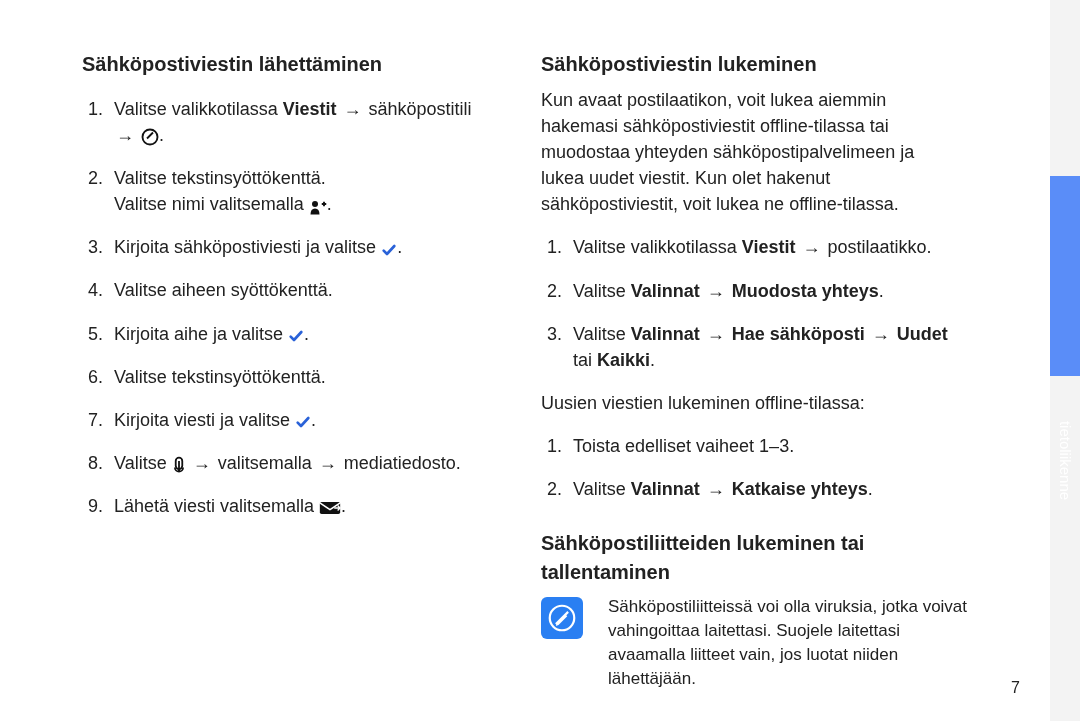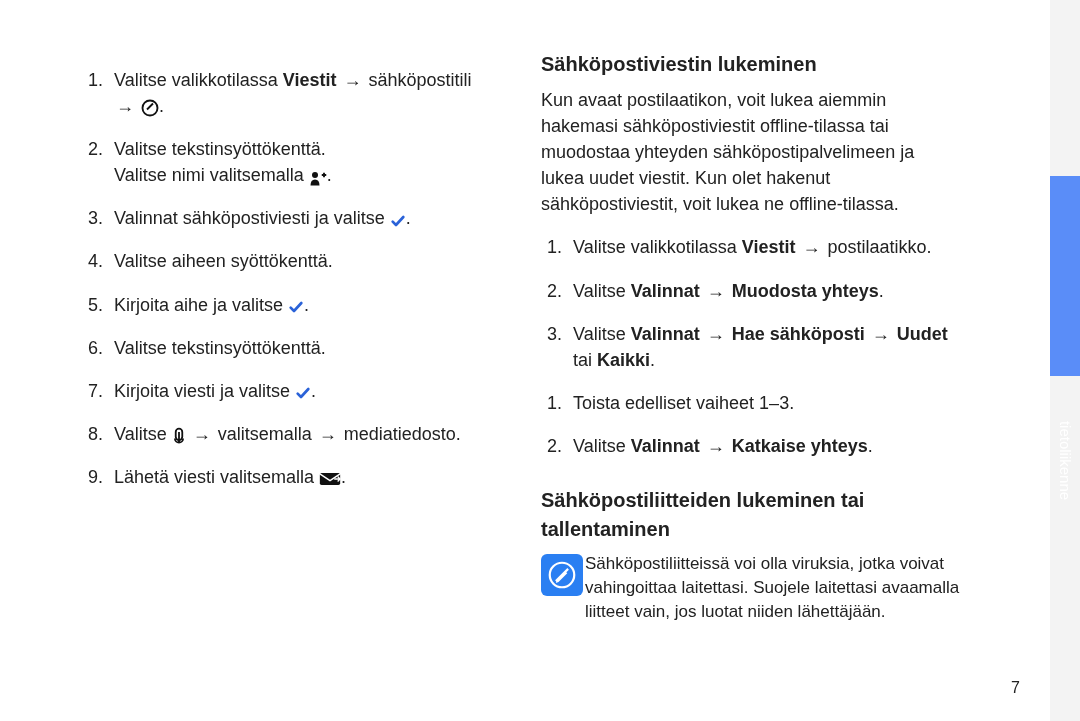--- a/index.html
+++ b/index.html
@@ -49,21 +49,21 @@
   .bold { font-weight: bold; }
   .arrow { padding: 0 2px; }
   .icon {
     display: inline-block;
     vertical-align: middle;
     line-height: 1;
   }
   .icon svg { vertical-align: middle; }
   .note-box {
     display: flex;
-    gap: 2px;
+    gap: 25px;
     margin-top: 8px;
     align-items: flex-start;
   }
   .note-icon {
     width: 42px;
     height: 42px;
     flex: 0 0 42px;
     border-radius: 6px;
     background: #2a7ff2;
     display: flex;
@@ -110,20 +110,21 @@
   }
 </style>
 </head>
 <body>
 
 <div class="page">
 
   <div class="content">
 
     <div class="col">
+      <h3 class="section">Sähköpostiviestin lähettäminen</h3>
       <ol>
         <li>
           <span>Valitse valikkotilassa </span><span class="bold">Viestit</span>
           <span class="arrow">→</span><span> sähköpostitili </span><br>
           <span class="arrow">→</span>
           <span class="icon">
             <svg width="18" height="18" viewBox="0 0 24 24">
                 <circle cx="12" cy="12" r="10" fill="none" stroke="#111" stroke-width="2.5"></circle>
                 <path d="M8 14 L14 8 M14 8 L16 6" stroke="#111" stroke-width="2.5" fill="none"></path>
               </svg>
@@ -134,21 +135,21 @@
           <span>Valitse nimi valitsemalla </span>
           <span class="icon">
             <svg width="18" height="16" viewBox="0 0 24 20">
                 <circle cx="8" cy="6" r="4" fill="#111"></circle>
                 <path d="M2 20 Q2 12 8 12 Q14 12 14 20 Z" fill="#111"></path>
                 <path d="M17 6 h6 M20 3 v6" stroke="#111" stroke-width="2.5"></path>
               </svg>
           </span>.
         </li>
         <li>
-          <span>Valinnat sähköpostiviesti ja valitse </span>
+          <span>Kirjoita sähköpostiviesti ja valitse </span>
           <span class="icon">
             <svg width="16" height="16" viewBox="0 0 24 24">
                 <path d="M4 13 L9 18 L20 6" stroke="#2a62d8" stroke-width="4" fill="none" stroke-linecap="round" stroke-linejoin="round"></path>
               </svg>
           </span>.
         </li>
         <li><span>Valitse aiheen syöttökenttä.</span></li>
         <li>
           <span>Kirjoita aihe ja valitse </span>
           <span class="icon">
@@ -206,20 +207,21 @@
         </li>
         <li>
           <span>Valitse </span><span class="bold">Valinnat</span>
           <span class="arrow">→</span>
           <span class="bold">Hae sähköposti</span>
           <span class="arrow">→</span>
           <span class="bold">Uudet</span><span> tai </span><span class="bold">Kaikki</span>.
         </li>
       </ol>
 
+      <p>Uusien viestien lukeminen offline-tilassa:</p>
       <ol>
         <li><span>Toista edelliset vaiheet 1–3.</span></li>
         <li>
           <span>Valitse </span><span class="bold">Valinnat</span>
           <span class="arrow">→</span>
           <span class="bold">Katkaise yhteys</span>.
         </li>
       </ol>
 
       <h3 class="section" style="margin-top:27px">Sähköpostiliitteiden lukeminen tai tallentaminen</h3>

